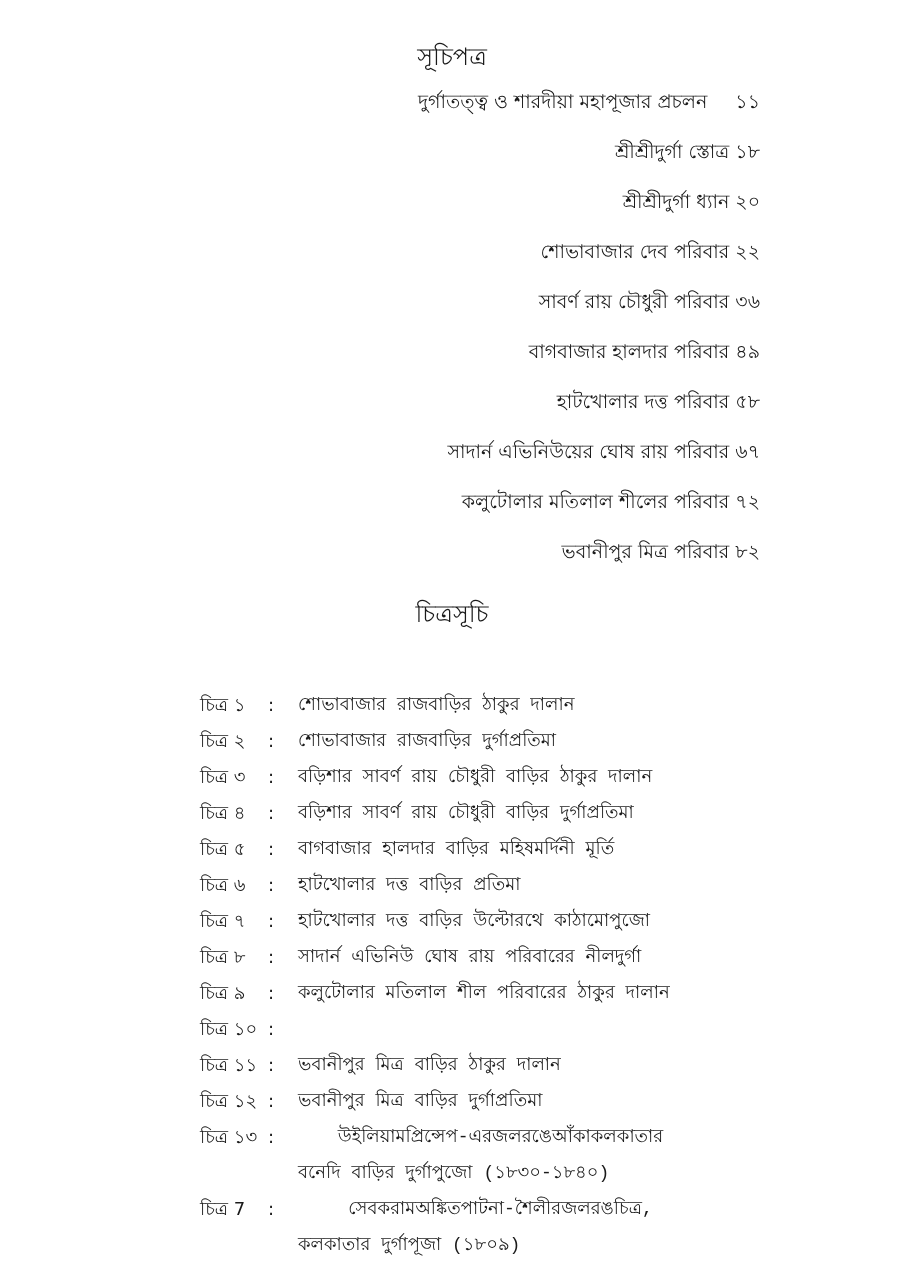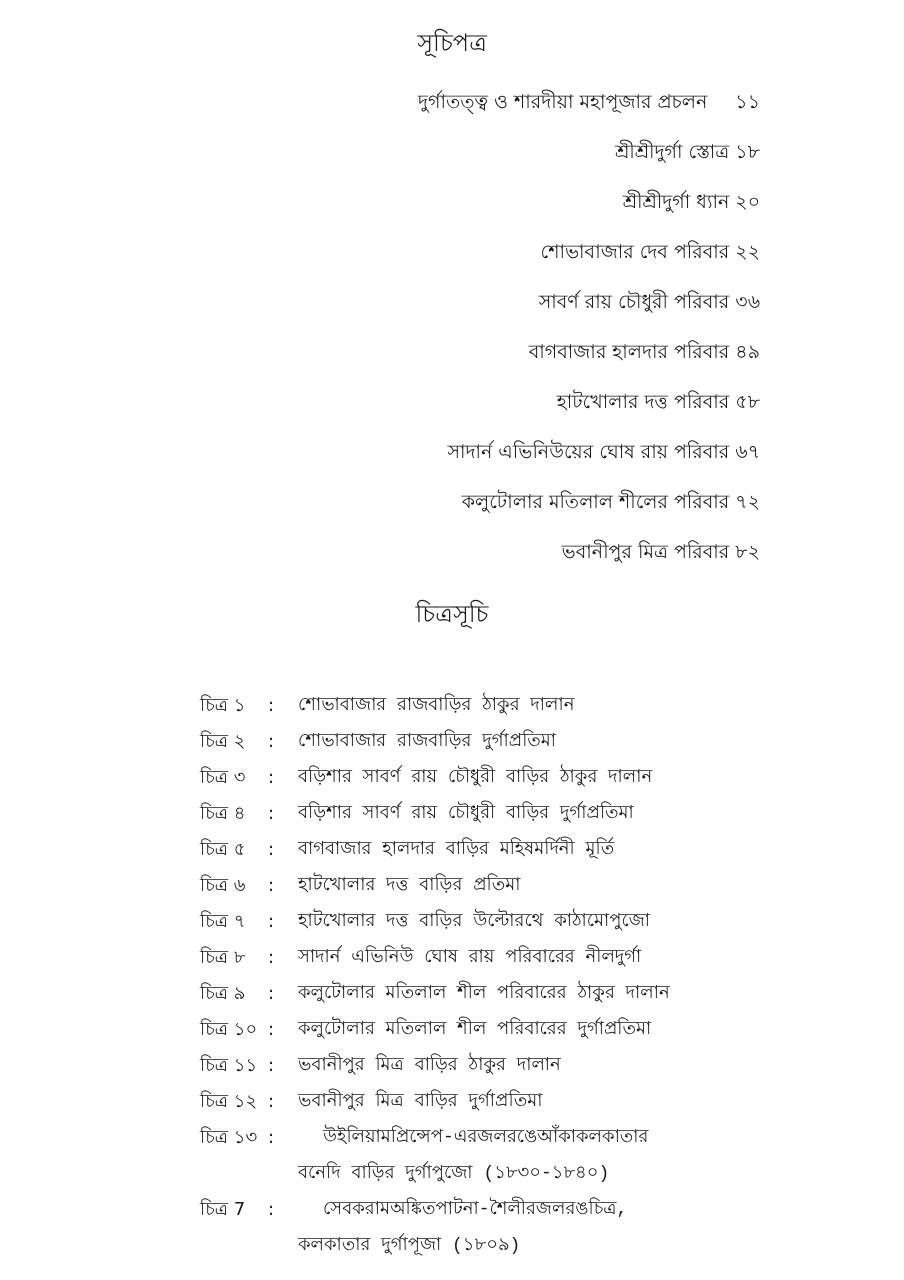--- a/index.html
+++ b/index.html
@@ -6,37 +6,37 @@
   body {
     width: 904px; height: 1280px; position: relative; overflow: hidden;
     font-family: "DejaVu Sans", "Liberation Sans", sans-serif;
     color: #1a1a1a;
   }
   .page { position: absolute; left: 0; top: 0; width: 904px; height: 1280px; }
   .section-title {
     position: absolute; left: 0; width: 904px; text-align: center;
     font-size: 24px; line-height: 30px; padding-left: 0px;
   }
-  #toc-title { top: 28px; }
+  #toc-title { top: 44px; font-family: Liberation Mono, monospace; }
   #fig-title { top: 599px; }
   .toc-list { position: absolute; left: 200px; top: 84px; width: 560px; text-align: right; }
   .toc-item {
     height: 50px; font-size: 19px; line-height: 34px; white-space: nowrap;
   }
   .toc-item .page-num { margin-left: 6px; }
   .toc-item.first .page-num { margin-left: 28px; }
   .fig-list { position: absolute; left: 200px; top: 687px; width: 520px; }
   .fig-row {
     display: flex; font-size: 18px; line-height: 36px; white-space: nowrap;
   }
   .fig-label { width: 68px; flex: none; }
   .fig-colon { width: 30px; flex: none; }
   .fig-caption { flex: 1; font-family: Liberation Mono, monospace; }
   .fig-caption .wrap-line { display: block; }
-  .fig-caption.justify .line1 { display: flex; justify-content: flex-start; width: 405px; margin-left: 25px; }
+  .fig-caption.justify .line1 { display: flex; justify-content: center; width: 405px; }
 </style>
 </head>
 <body>
 
 <div class="page">
 
   <div id="toc-title" class="section-title">সূচিপত্র</div>
 
   <div class="toc-list">
     <div class="toc-item first"><span>দুর্গাতত্ত্ব ও শারদীয়া মহাপূজার প্রচলন</span><span class="page-num">১১</span></div>
@@ -95,21 +95,20 @@
         <span class="fig-caption">সাদার্ন এভিনিউ ঘোষ রায় পরিবারের নীলদুর্গা</span>
       </div>
     <div class="fig-row">
         <span class="fig-label">চিত্র ৯</span>
         <span class="fig-colon">:</span>
         <span class="fig-caption">কলুটোলার মতিলাল শীল পরিবারের ঠাকুর দালান</span>
       </div>
     <div class="fig-row">
         <span class="fig-label">চিত্র ১০</span>
         <span class="fig-colon">:</span>
-        <span class="fig-caption">কলুটোলার মতিলাল শীল পরিবারের দুর্গাপ্রতিমা</span>
       </div>
     <div class="fig-row">
         <span class="fig-label">চিত্র ১১</span>
         <span class="fig-colon">:</span>
         <span class="fig-caption">ভবানীপুর মিত্র বাড়ির ঠাকুর দালান</span>
       </div>
     <div class="fig-row">
         <span class="fig-label">চিত্র ১২</span>
         <span class="fig-colon">:</span>
         <span class="fig-caption">ভবানীপুর মিত্র বাড়ির দুর্গাপ্রতিমা</span>

